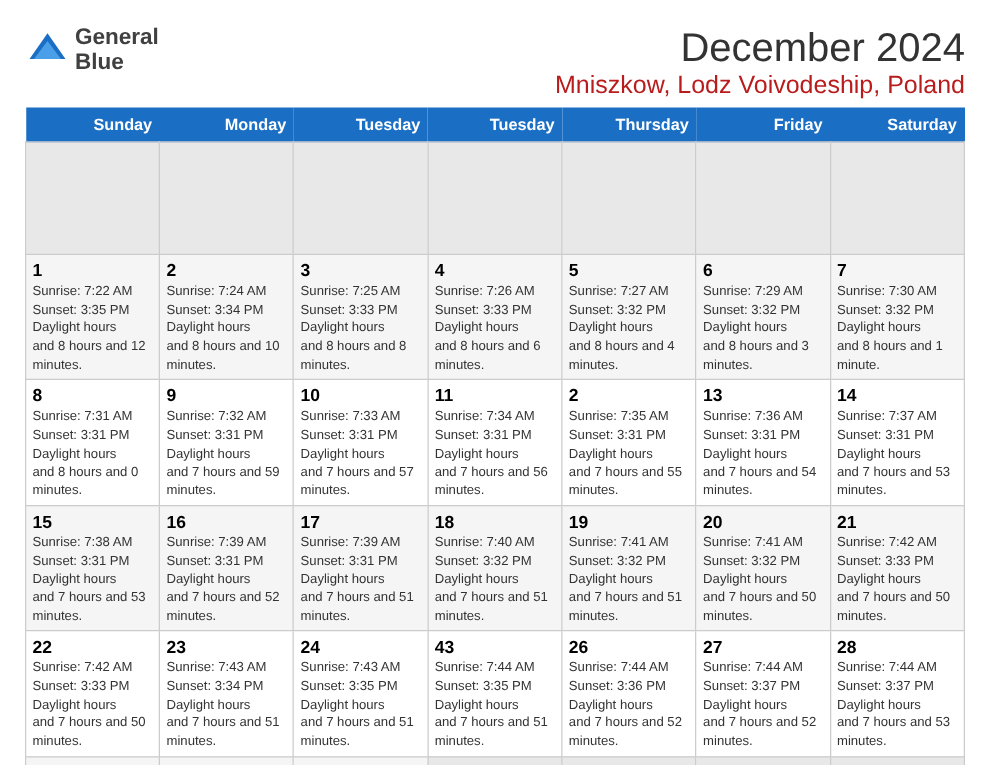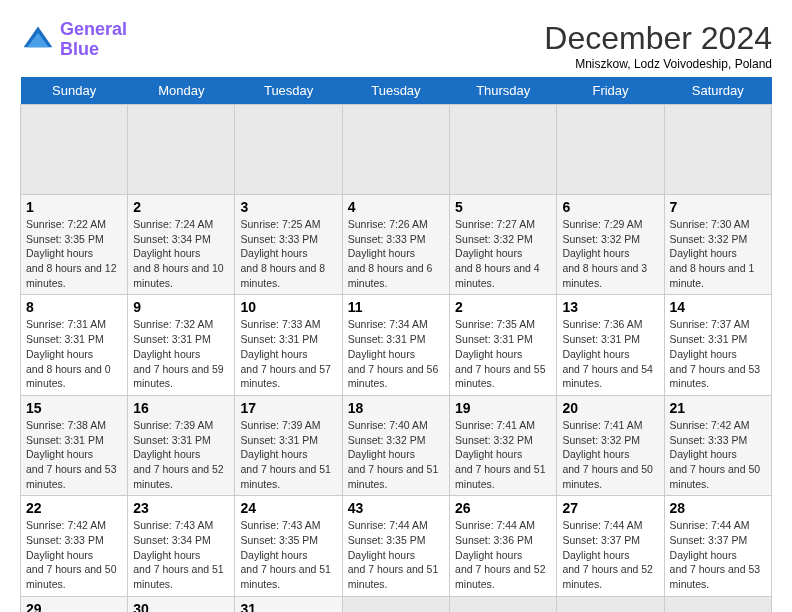--- a/index.html
+++ b/index.html
@@ -21,50 +21,50 @@
       align-items: center;
       gap: 4px;
     }
     .logo-text {
       font-size: 18px;
       font-weight: bold;
       color: #333;
       line-height: 1.1;
     }
     .logo-text span {
-      color: #8b5cf6;
+      color: #404040;
     }
     .logo-icon {
       width: 36px;
       height: 36px;
     }
     .title-area {
       text-align: right;
     }
     .main-title {
       font-size: 32px;
       font-weight: normal;
       color: #333;
     }
     .subtitle {
-      font-size: 12px;
-      color: #000000;
+      font-size: 20px;
+      color: #b91c1c;
     }
     table {
       width: 100%;
       border-collapse: collapse;
       font-size: 11px;
     }
     thead tr th {
       background-color: #1a6fc4;
       color: #fff;
       padding: 6px 6px;
-      text-align: center;
+      text-align: right;
       font-size: 13px;
-      font-weight: normal;
+      font-weight: bold;
     }
     tbody tr td {
       border: 1px solid #ccc;
       vertical-align: top;
       padding: 4px 5px;
       width: 108px;
       height: 90px;
       background: #fff;
     }
     tbody tr:nth-child(even) td {

